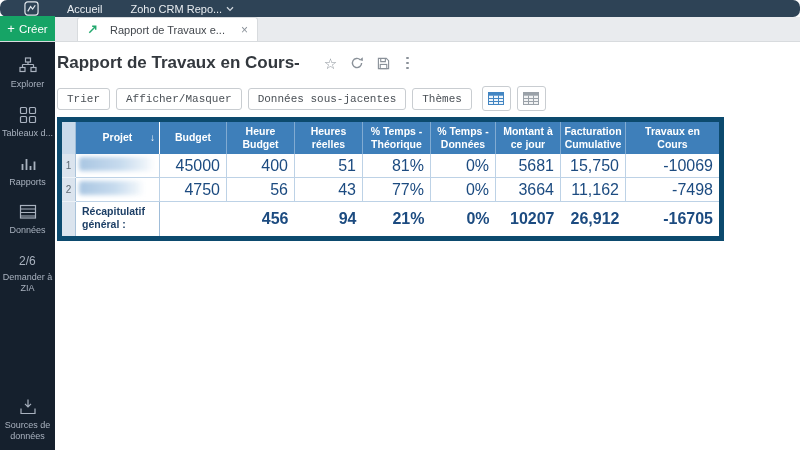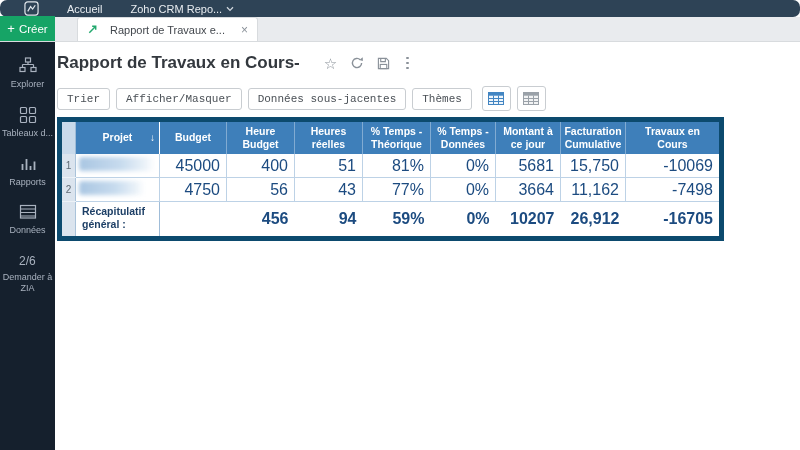--- a/index.html
+++ b/index.html
@@ -157,20 +157,29 @@
       </span>
       <span>Données</span>
     </div>
     <div class="side-item">
       <span>
         <svg width="20" height="16" viewBox="0 0 20 16">
           <text x="1" y="13" font-size="12" fill="#a9b2bf" font-family="Liberation Sans, sans-serif">2/6</text>
         </svg>
       </span>
       <span>Demander à ZIA</span>
+    </div>
+    <div class="side-item side-bottom">
+      <span>
+        <svg width="18" height="18" viewBox="0 0 18 18" fill="none" stroke="#a9b2bf" stroke-width="1.2">
+          <path d="M2 10.5 V15.5 H16 V10.5"></path>
+          <path d="M9 1.5 V8.5 M6 5.8 L9 8.8 L12 5.8"></path>
+        </svg>
+      </span>
+      <span>Sources de données</span>
     </div>
   </div>
 
   <div class="content">
 
     <div class="title-row">
       <h1 class="page-title">Rapport de Travaux en Cours-</h1>
       <div class="title-icons">
         <span class="uicon star">☆</span>
         <span class="uicon">
@@ -278,21 +287,21 @@
             <td>3664</td>
             <td>11,162</td>
             <td>-7498</td>
           </tr>
           <tr class="summary">
             <td class="gut"></td>
             <td class="sum-label">Récapitulatif général :</td>
             <td></td>
             <td>456</td>
             <td>94</td>
-            <td>59%</td>
+            <td>21%</td>
             <td>0%</td>
             <td>10207</td>
             <td>26,912</td>
             <td>-16705</td>
           </tr>
         </tbody>
       </table>
     </div>
 
   </div>

